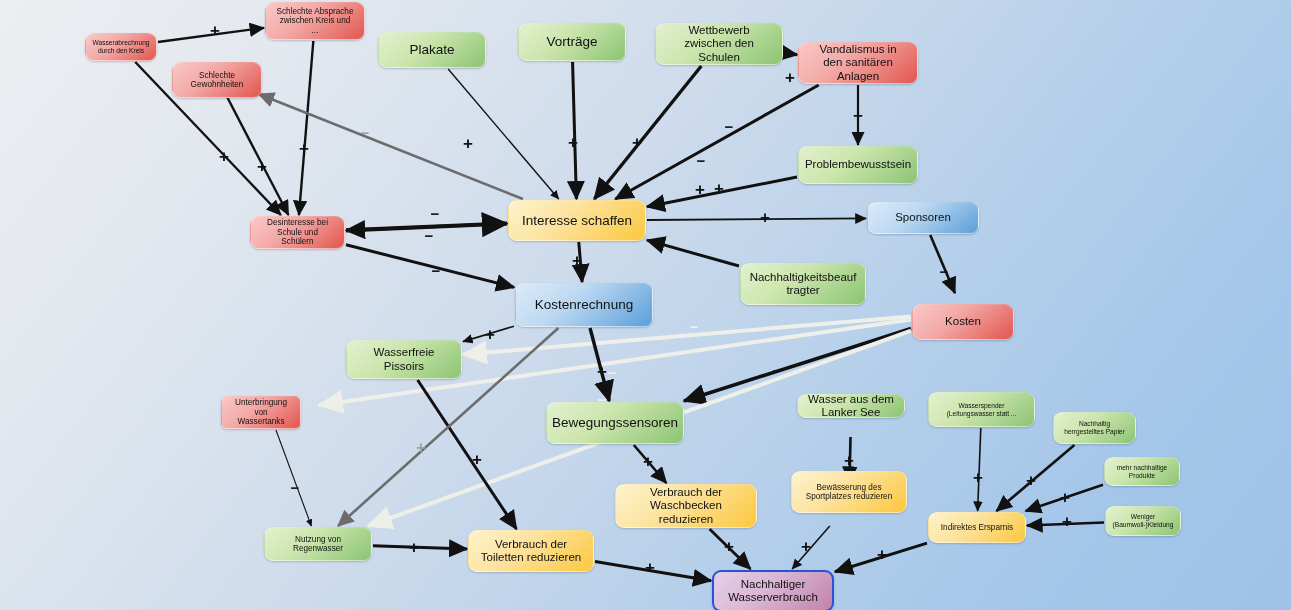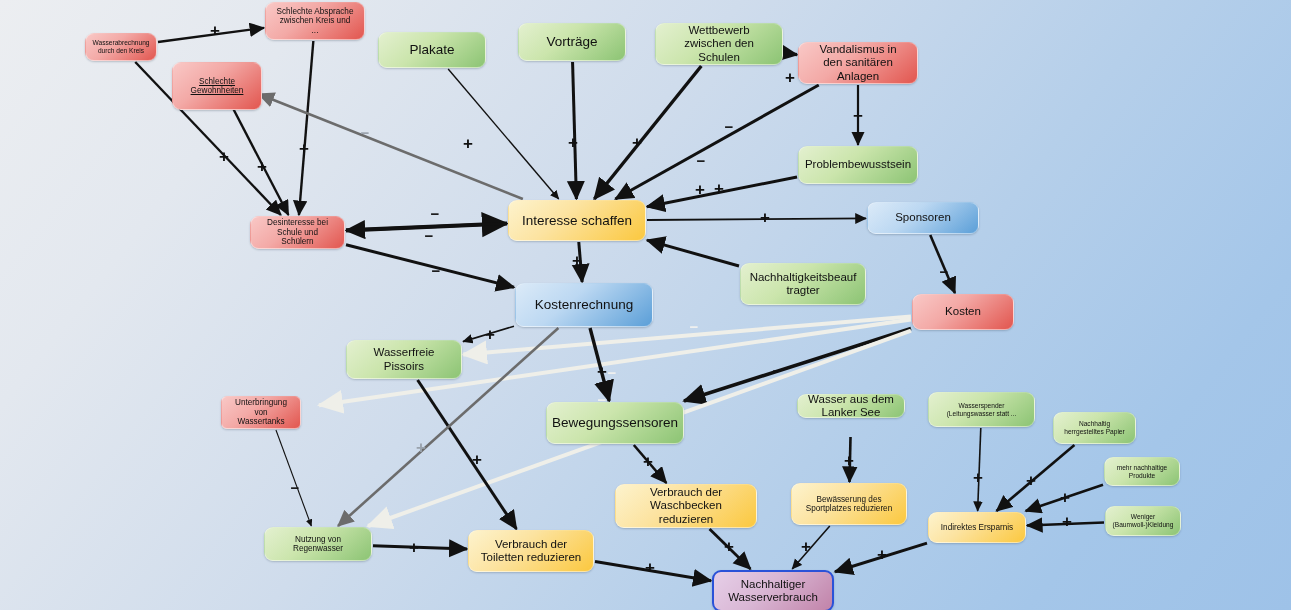--- a/index.html
+++ b/index.html
@@ -100,21 +100,21 @@
       </g>
   </svg>
 
   <div id="node-layer">
       <div class="node n-red fs-xs" style="left: 85px; top: 33px; width: 72px; height: 28px;">
         <span>Wasserabrechnung durch den Kreis</span>
       </div>
       <div class="node n-red fs-sm" style="left: 265px; top: 2px; width: 100px; height: 38px;">
         <span>Schlechte Absprache zwischen Kreis und ...</span>
       </div>
-      <div class="node n-red fs-sm" style="left: 172px; top: 62px; width: 90px; height: 48px; text-decoration: underline;">
+      <div class="node n-red fs-sm" style="left: 172px; top: 62px; width: 90px; height: 36px;">
         <span>Schlechte Gewohnheiten</span>
       </div>
       <div class="node n-green fs-lg" style="left: 378px; top: 32px; width: 108px; height: 36px;">
         <span>Plakate</span>
       </div>
       <div class="node n-green fs-lg" style="left: 518px; top: 23px; width: 108px; height: 38px;">
         <span>Vorträge</span>
       </div>
       <div class="node n-green fs-md" style="left: 655px; top: 23px; width: 128px; height: 42px;">
         <span>Wettbewerb zwischen den Schulen</span>
@@ -130,21 +130,21 @@
       </div>
       <div class="node n-yellow fs-lg" style="left: 508px; top: 200px; width: 138px; height: 41px;">
         <span>Interesse schaffen</span>
       </div>
       <div class="node n-blue fs-md" style="left: 867px; top: 202px; width: 112px; height: 32px;">
         <span>Sponsoren</span>
       </div>
       <div class="node n-green fs-md" style="left: 740px; top: 263px; width: 126px; height: 42px;">
         <span>Nachhaltigkeitsbeauf tragter</span>
       </div>
-      <div class="node n-red fs-md" style="left: 912px; top: 294px; width: 102px; height: 36px;">
+      <div class="node n-red fs-md" style="left: 912px; top: 304px; width: 102px; height: 36px;">
         <span>Kosten</span>
       </div>
       <div class="node n-blue fs-lg" style="left: 515px; top: 283px; width: 138px; height: 44px;">
         <span>Kostenrechnung</span>
       </div>
       <div class="node n-green fs-md" style="left: 346px; top: 340px; width: 116px; height: 39px;">
         <span>Wasserfreie Pissoirs</span>
       </div>
       <div class="node n-red fs-sm" style="left: 221px; top: 396px; width: 80px; height: 33px; border-radius: 6px;">
         <span>Unterbringung von Wassertanks</span>
@@ -163,21 +163,21 @@
       </div>
       <div class="node n-green fs-xs" style="left: 1104px; top: 457px; width: 76px; height: 29px;">
         <span>mehr nachhaltige Produkte</span>
       </div>
       <div class="node n-green fs-xs" style="left: 1105px; top: 506px; width: 76px; height: 30px;">
         <span>Weniger (Baumwoll-)Kleidung</span>
       </div>
       <div class="node n-yellow fs-md" style="left: 615px; top: 484px; width: 142px; height: 44px;">
         <span>Verbrauch der Waschbecken reduzieren</span>
       </div>
-      <div class="node n-yellow fs-sm" style="left: 791px; top: 483px; width: 116px; height: 42px;">
+      <div class="node n-yellow fs-sm" style="left: 791px; top: 471px; width: 116px; height: 42px;">
         <span>Bewässerung des Sportplatzes reduzieren</span>
       </div>
       <div class="node n-yellow fs-sm" style="left: 928px; top: 512px; width: 98px; height: 31px;">
         <span>Indirektes Ersparnis</span>
       </div>
       <div class="node n-green fs-sm" style="left: 264px; top: 527px; width: 108px; height: 34px;">
         <span>Nutzung von Regenwasser</span>
       </div>
       <div class="node n-yellow fs-md" style="left: 468px; top: 530px; width: 126px; height: 42px;">
         <span>Verbrauch der Toiletten reduzieren</span>

